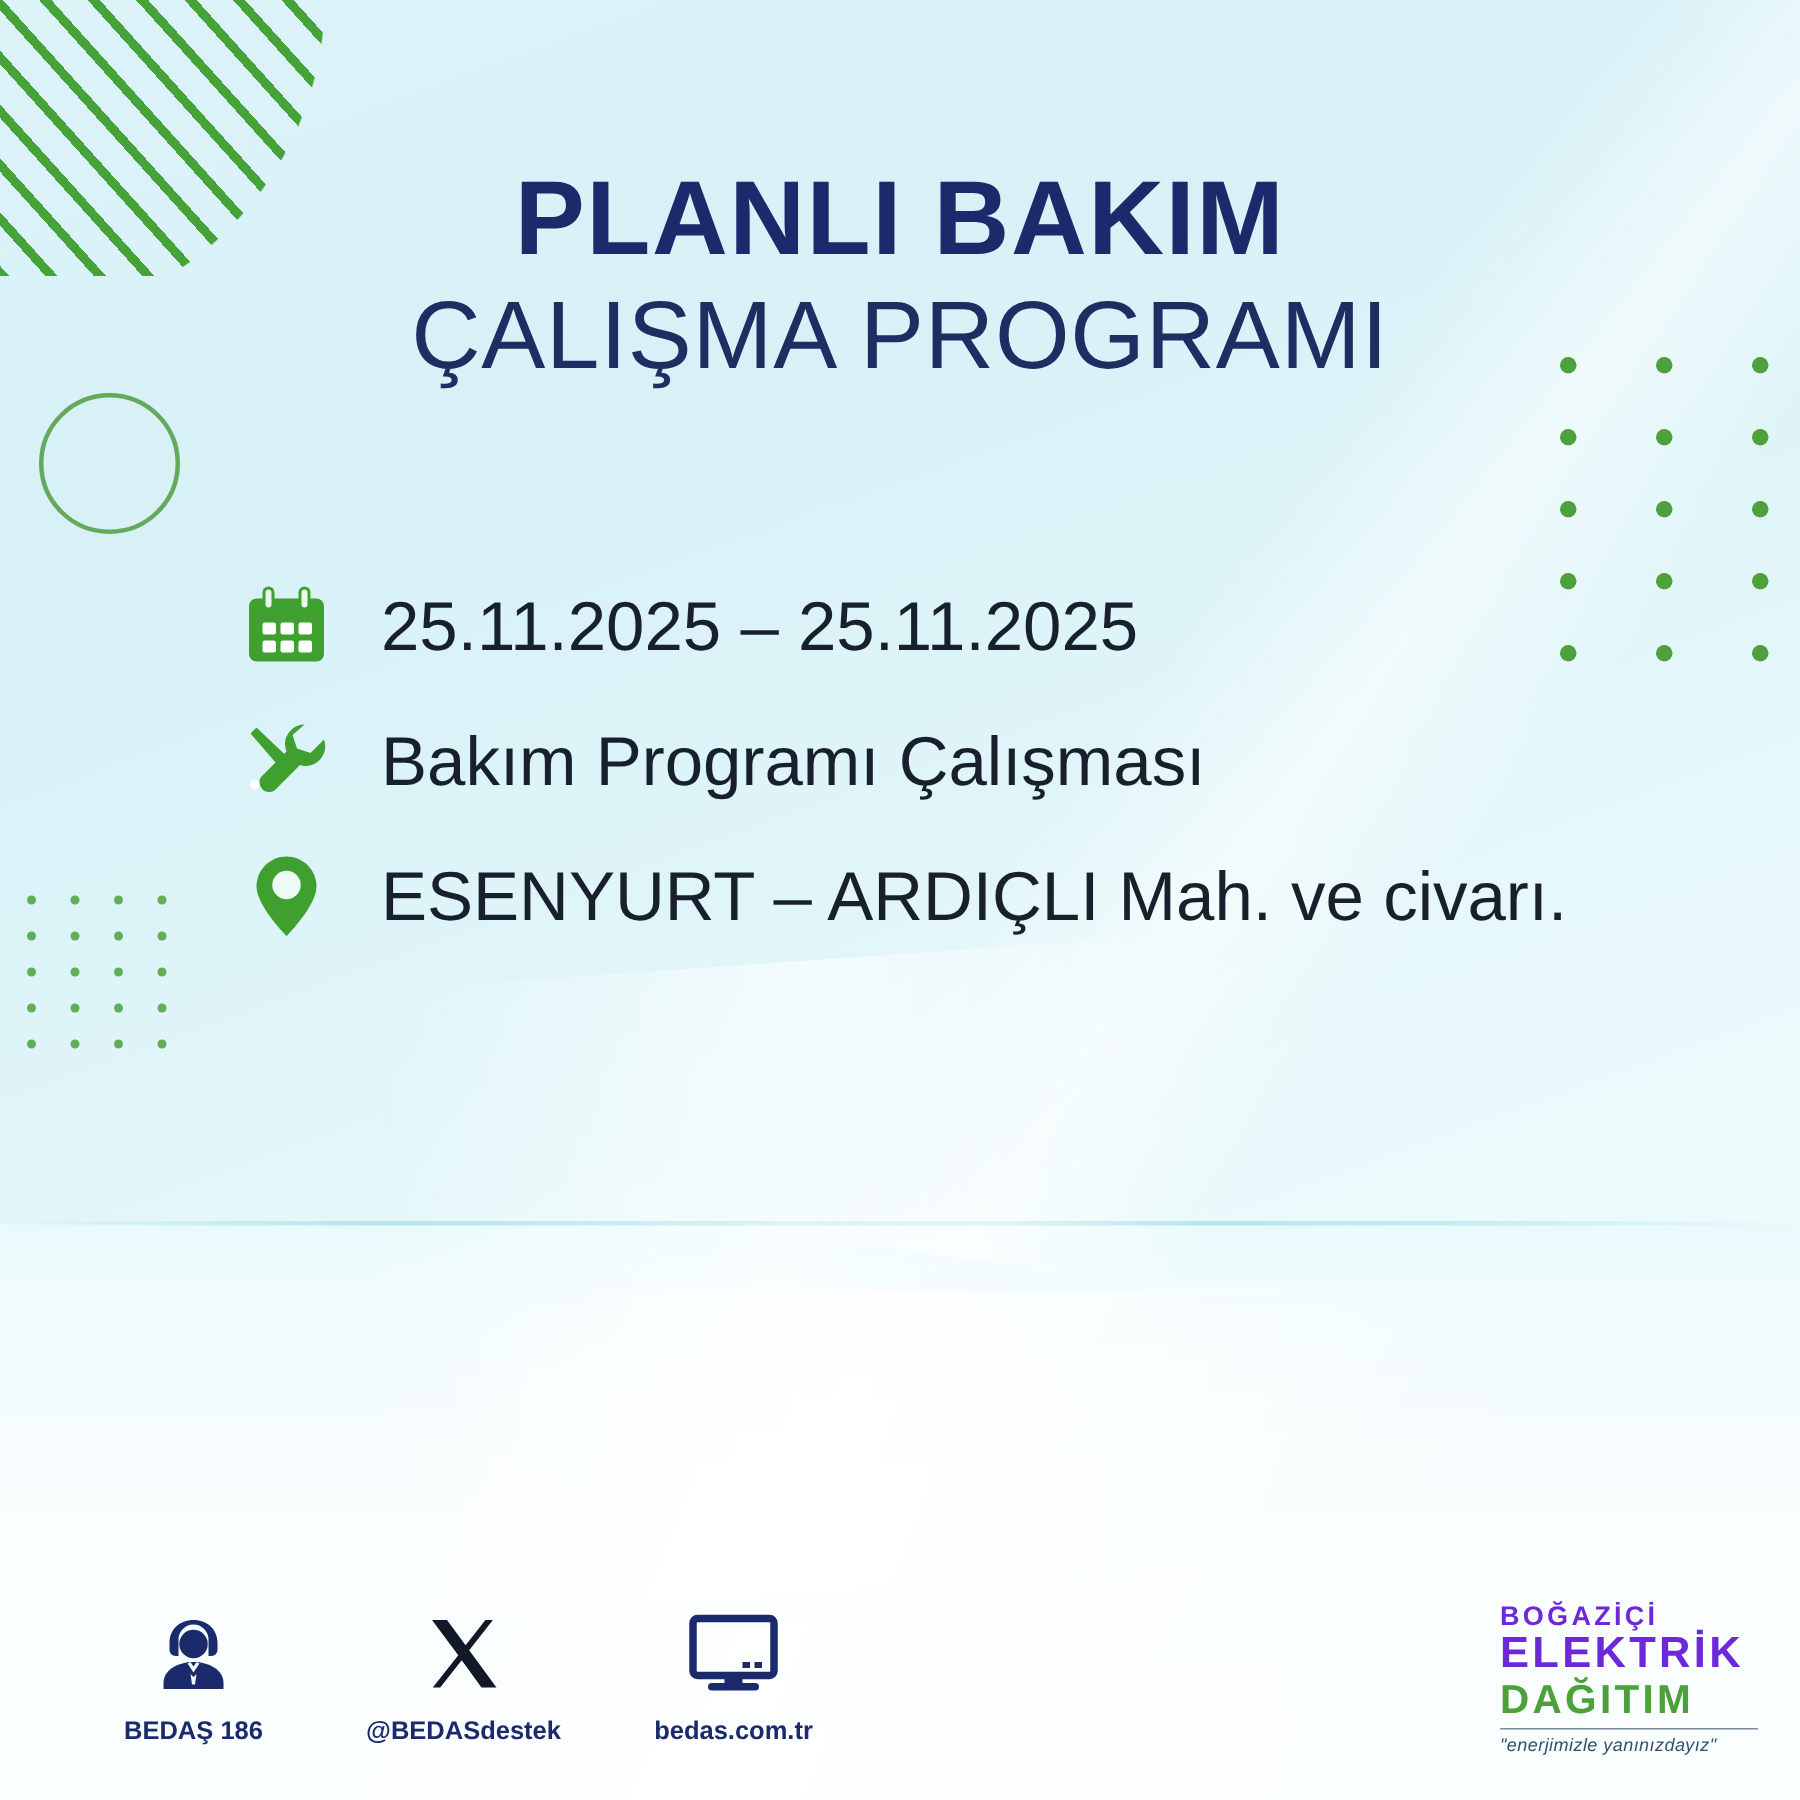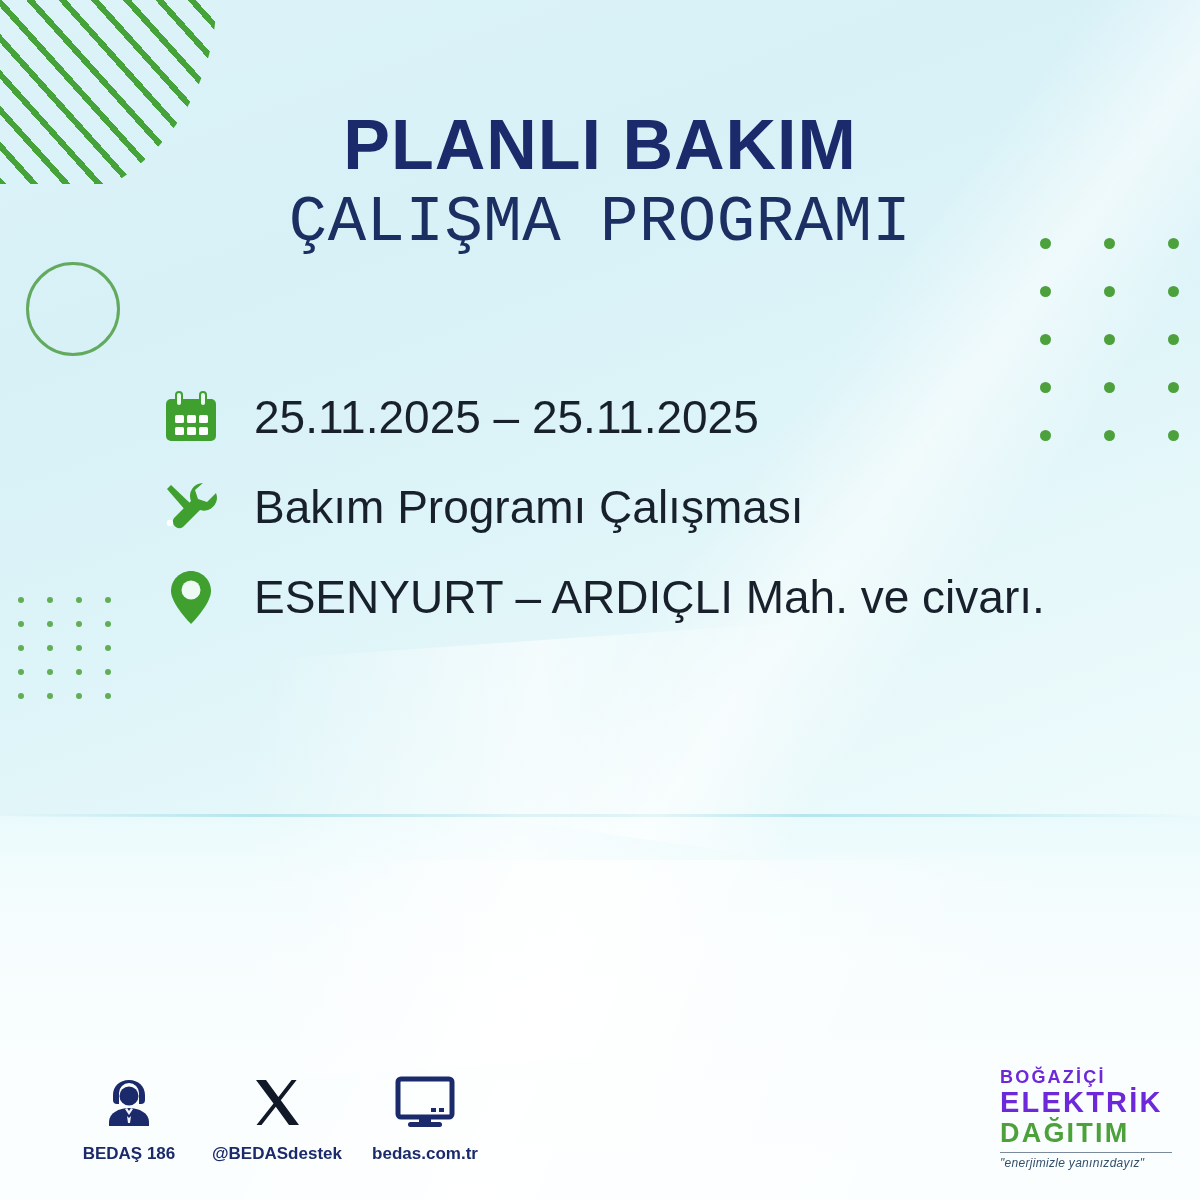--- a/index.html
+++ b/index.html
@@ -125,21 +125,21 @@
     margin: 0;
     font-family: "Liberation Sans", sans-serif;
   }
   #title-sub {
     font-size: 64px;
     font-weight: normal;
     letter-spacing: 0.5px;
     color: #1b2f63;
     line-height: 1.05;
     margin: 10px 0 0 0;
-    font-family: Liberation Mono, monospace;
+    font-family: Liberation Sans, sans-serif;
   }
 
   
   #info-list {
     position: absolute;
     left: 162px; top: 372px;
     width: 950px;
   }
   .info-row {
     display: flex;
@@ -161,20 +161,21 @@
     white-space: nowrap;
     margin-left: 20px;
   }
 
   
   #footer-contacts {
     position: absolute;
     left: 55px; top: 1072px;
     display: flex;
     align-items: flex-end;
+    gap: 32px;
   }
   .contact-item {
     width: 148px;
     display: flex;
     flex-direction: column;
     align-items: center;
   }
   .contact-icon {
     height: 62px;
     display: flex;

